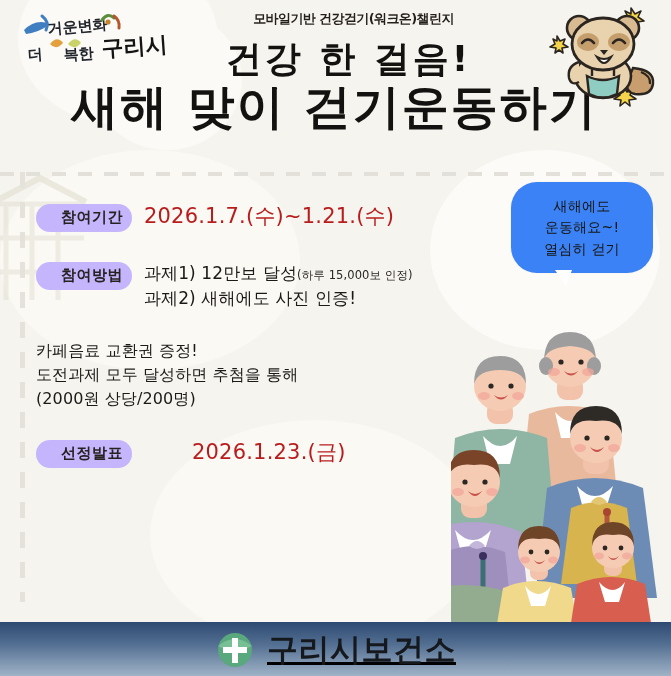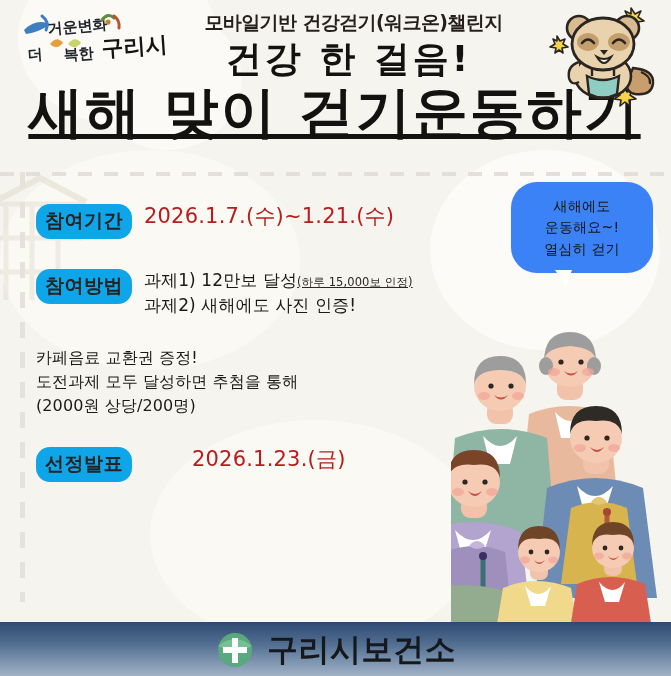--- a/index.html
+++ b/index.html
@@ -74,21 +74,21 @@
   .city-logo {
     position: absolute;
     left: 16px; top: 8px;
     width: 150px; height: 62px;
   }
 
   .kicker {
     position: absolute;
     left: 0; right: 0; top: 10px;
     text-align: center;
-    font-size: 19px;
+    font-size: 13px;
     font-weight: bold;
     letter-spacing: -0.6px;
     color: #241f1c;
     padding-left: 36px;
   }
 
   .headline {
     position: absolute;
     left: 0; right: 0; top: 36px;
     text-align: center;
@@ -96,28 +96,27 @@
     padding-left: 26px;
   }
   .headline .line1 {
     font-size: 36px;
     font-weight: bold;
     letter-spacing: 3px;
     line-height: 1.26;
     white-space: nowrap;
   }
   .headline .line2 {
-    font-size: 55px;
+    font-size: 47px;
     font-weight: bold;
     letter-spacing: 2px;
     line-height: 1.2;
     white-space: nowrap;
     margin-top: -2px;
     padding-right: 28px;
-    text-decoration: underline;
   }
 
   .mascot {
     position: absolute;
     right: 6px; top: 2px;
     width: 120px; height: 112px;
   }
 
   
   .info-area {
@@ -131,25 +130,25 @@
   .info-row {
     display: flex;
     align-items: flex-start;
     margin-bottom: 28px;
   }
   .info-row:last-child { margin-bottom: 8px; gap: 48px; }
 
   .pill {
     flex: 0 0 auto;
     min-width: 96px;
-    text-align: left;
-    background: #0ea5e9;
+    text-align: right;
+    background: #c4b5fd;
     border-radius: 14px;
     padding: 4px 9px 5px;
-    font-size: 19px;
+    font-size: 15px;
     font-weight: 600;
     letter-spacing: 0.5px;
     color: #262220;
     margin-right: 12px;
     margin-top: 2px;
   }
 
   .row-body { flex: 1 1 auto; padding-top: 1px; }
 
   .val-big {
@@ -165,21 +164,20 @@
     color: #1c1917;
     line-height: 1.45;
     letter-spacing: 0.1px;
     white-space: nowrap;
   }
 
   .val-note {
     font-size: 11.5px;
     color: #2b2724;
     letter-spacing: 0.1px;
-    text-decoration: underline;
   }
 
   .val-sm {
     font-size: 16px;
     color: #1c1917;
     line-height: 1.48;
     letter-spacing: 0.1px;
     white-space: nowrap;
   }
 
@@ -221,20 +219,21 @@
   .footer {
     position: absolute;
     left: 0; right: 0; bottom: 0;
     height: 54px;
     background: linear-gradient(180deg, #2e4a72 0%, #536f92 42%, #7c93ae 72%, #9fb2c6 100%);
     display: flex;
     align-items: center;
     justify-content: center;
     gap: 12px;
     z-index: 9;
+    text-decoration: underline;
   }
   .footer-logo { width: 40px; height: 40px; flex: 0 0 auto; }
   .footer-title {
     font-size: 31px;
     font-weight: bold;
     color: #15181c;
     letter-spacing: 0.5px;
     line-height: 1;
   }
 </style>

